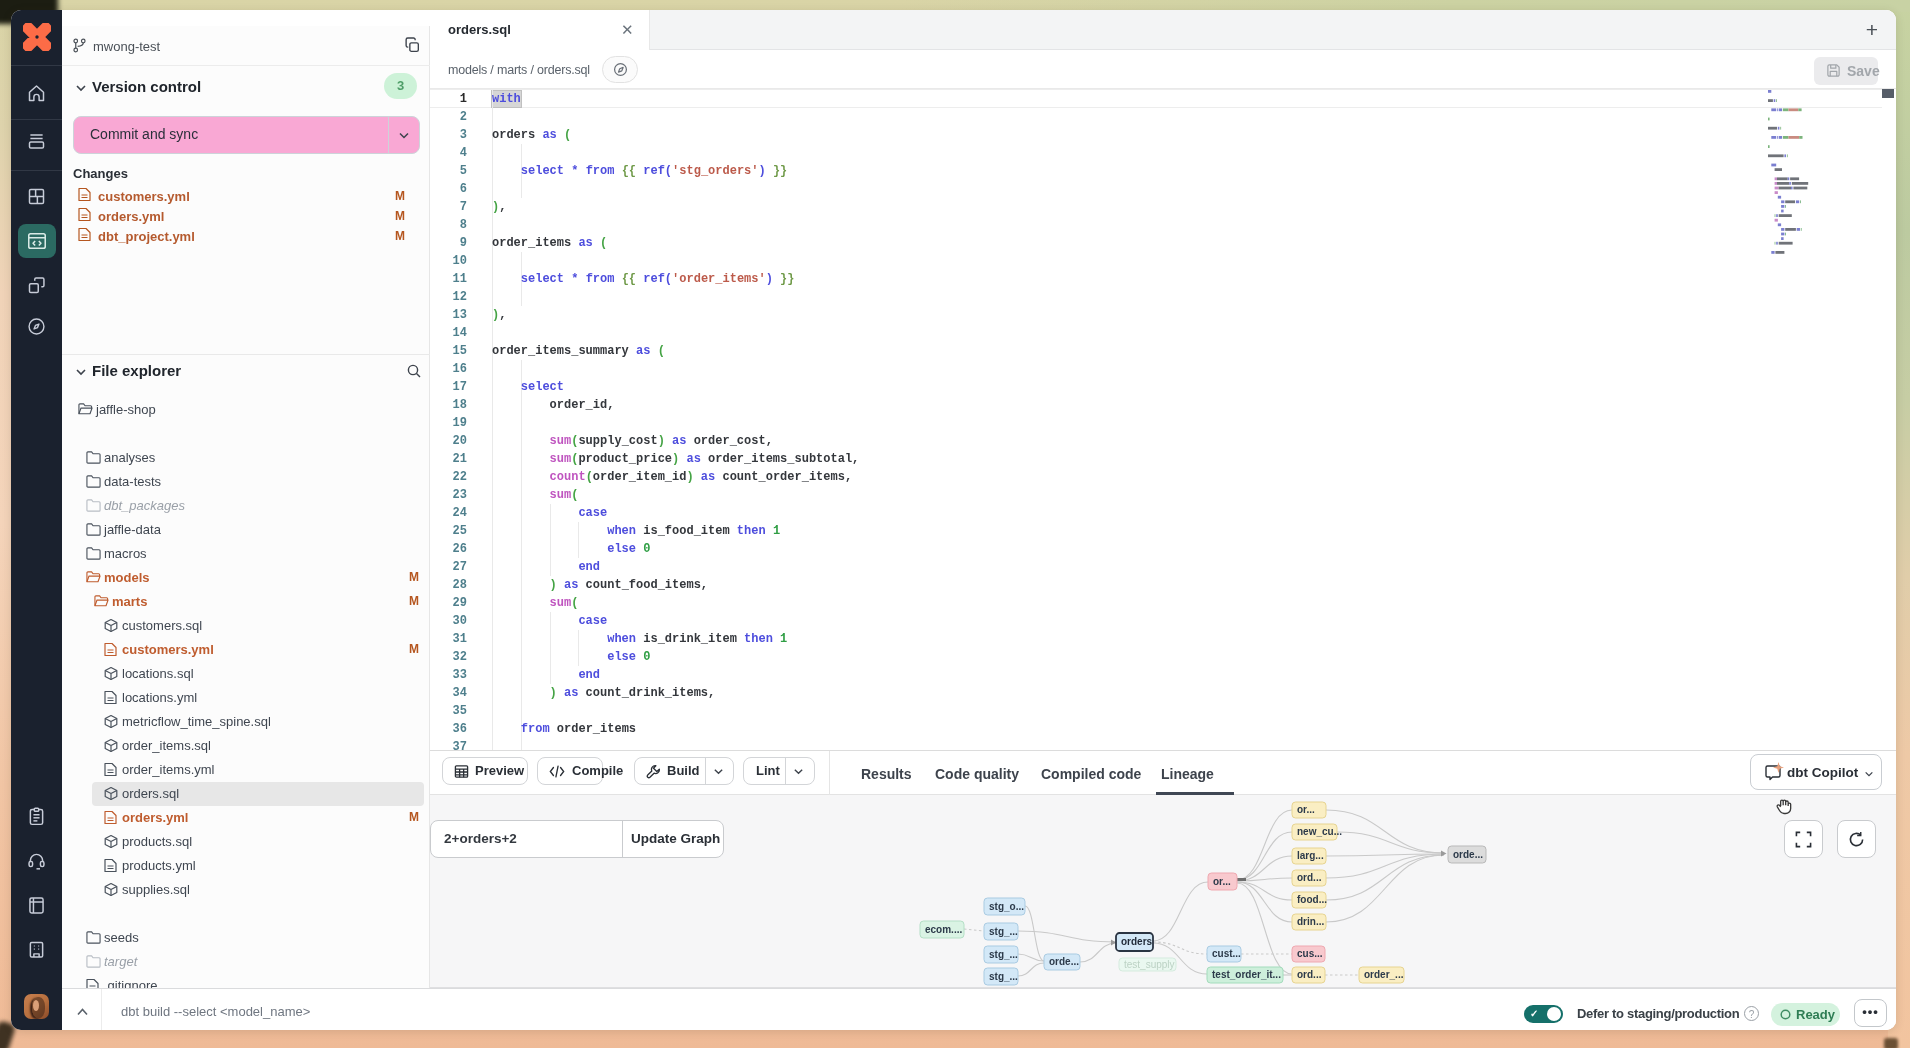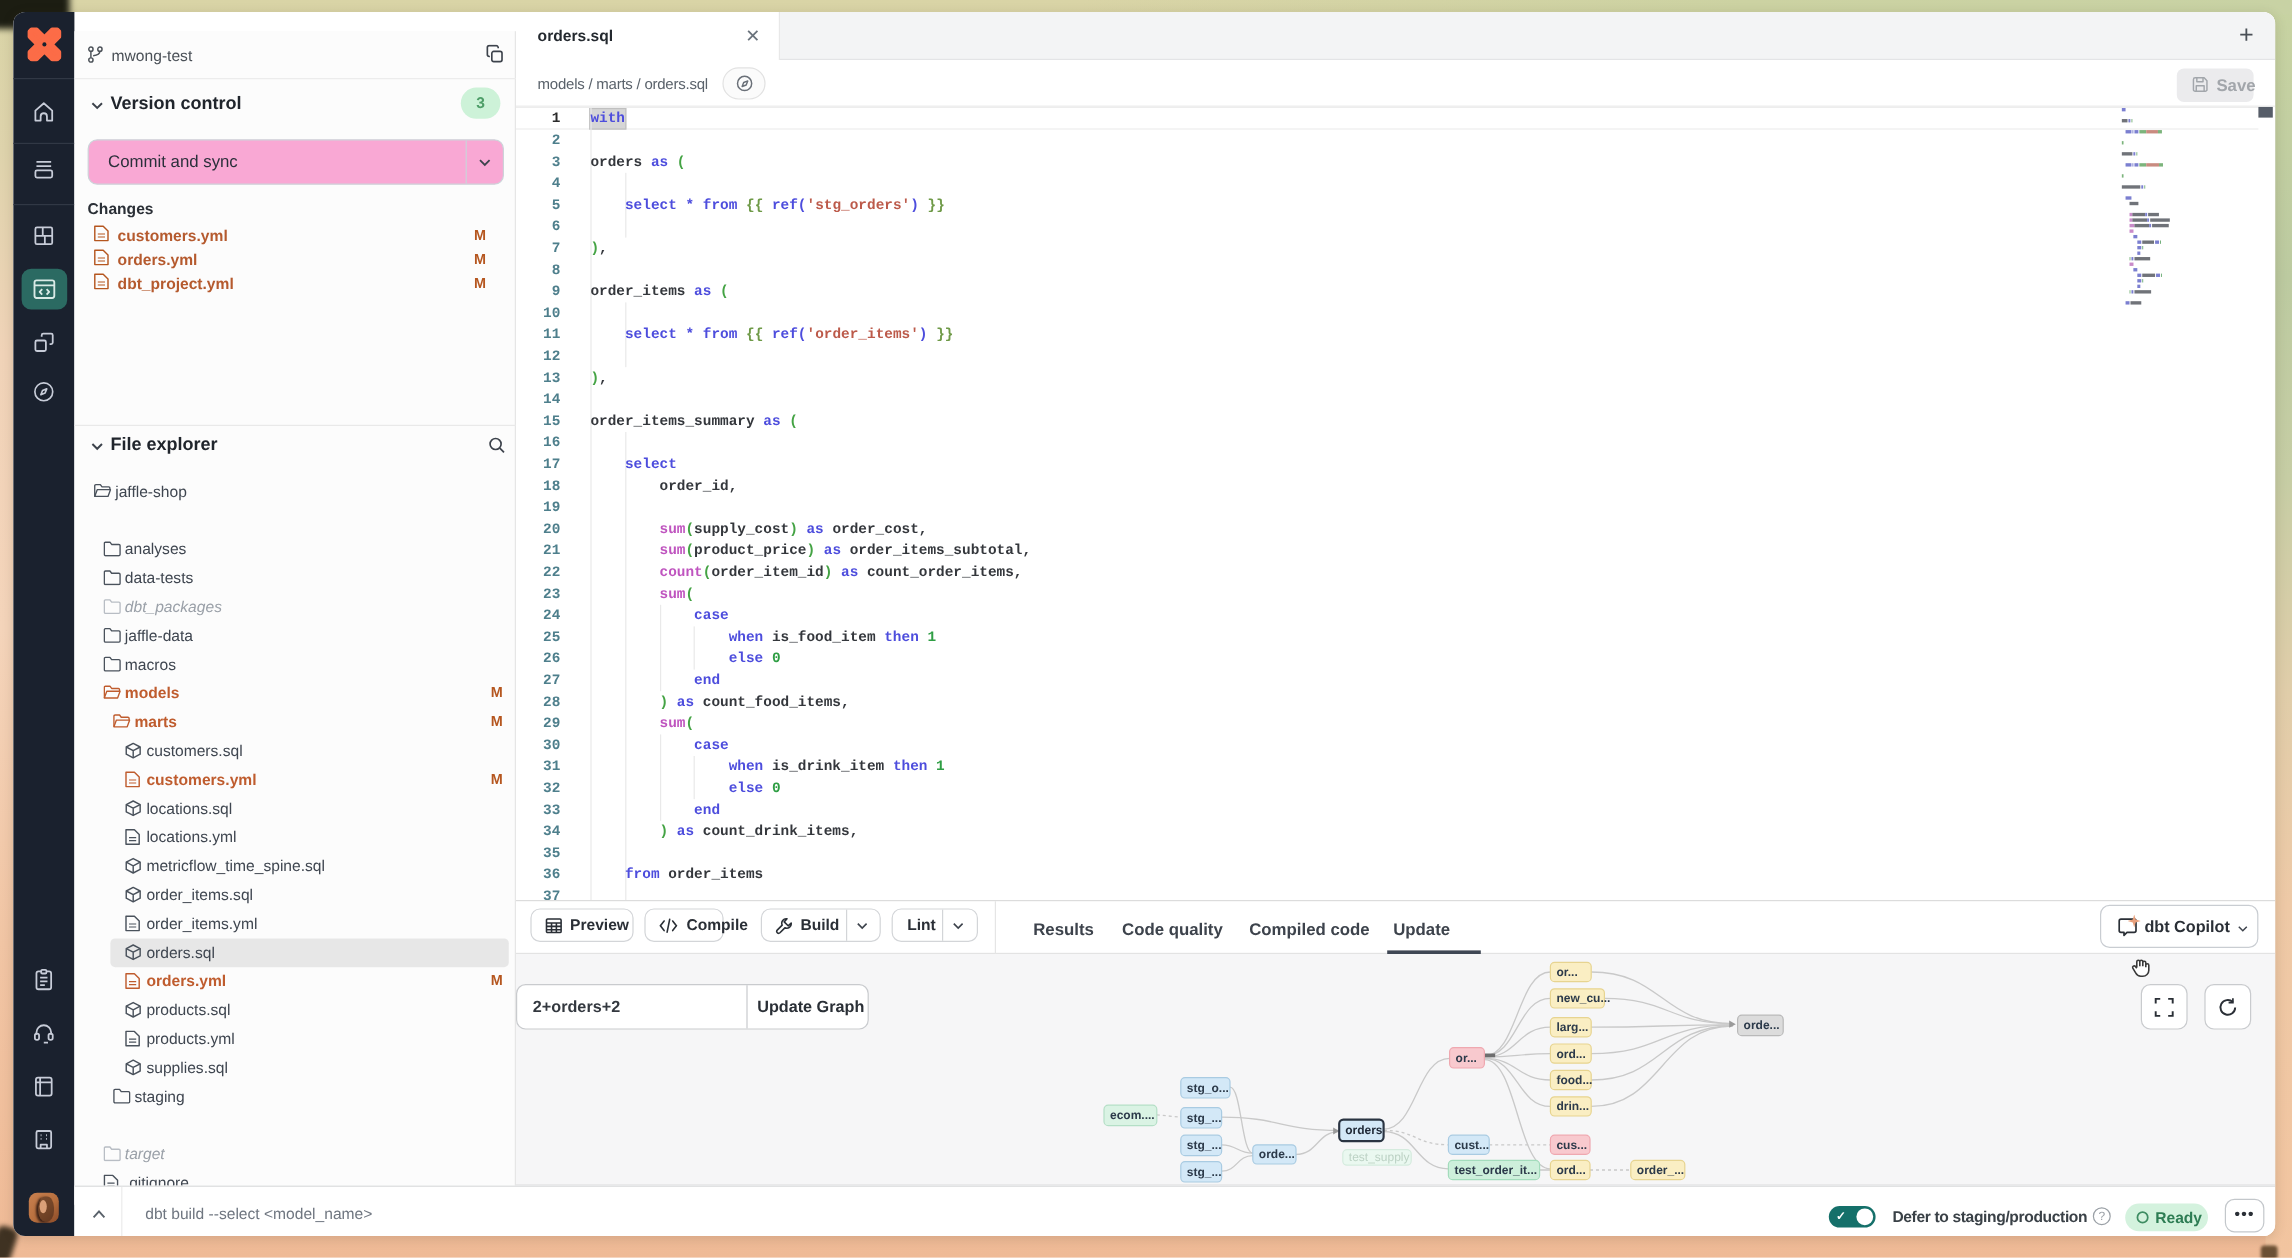--- a/index.html
+++ b/index.html
@@ -375,25 +375,25 @@
         </svg>
         <span class="tx" style="left:60px">products.yml</span>
       </div>
     <div class="tree-row" style="top:852px">
         <svg class="ic" style="left:42px" width="14" height="15" viewBox="0 0 14 15" fill="none" stroke="#4a525c" stroke-width="1.2" stroke-linejoin="round">
           <path d="M7 1.5 L12.8 4.5 V10.5 L7 13.5 L1.2 10.5 V4.5 Z"></path>
           <path d="M1.2 4.5 L7 7.5 L12.8 4.5 M7 7.5 V13.5"></path>
         </svg>
         <span class="tx" style="left:60px">supplies.sql</span>
       </div>
-    <div class="tree-row" style="top:876px">
-        <svg class="ic" style="left:32px" width="15" height="14" viewBox="0 0 16 14" fill="none" stroke="#4a525c" stroke-width="1.2" stroke-linejoin="round">
+    <div class="tree-row" style="top:900px">
+        <svg class="ic" style="left:24px" width="15" height="14" viewBox="0 0 16 14" fill="none" stroke="#4a525c" stroke-width="1.2" stroke-linejoin="round">
           <path d="M1 12.5 V2.5 a1 1 0 0 1 1-1 h4 l1.5 2 h6.5 a1 1 0 0 1 1 1 v8 a1 1 0 0 1-1 1 h-12 a1 1 0 0 1-1-1 Z"></path>
         </svg>
-        <span class="tx" style="left:50px">staging</span>
+        <span class="tx" style="left:42px">seeds</span>
       </div>
     <div class="tree-row" style="top:924px">
         <svg class="ic" style="left:24px" width="15" height="14" viewBox="0 0 16 14" fill="none" stroke="#b8bdc4" stroke-width="1.2" stroke-linejoin="round">
           <path d="M1 12.5 V2.5 a1 1 0 0 1 1-1 h4 l1.5 2 h6.5 a1 1 0 0 1 1 1 v8 a1 1 0 0 1-1 1 h-12 a1 1 0 0 1-1-1 Z"></path>
         </svg>
         <span class="tx dim" style="left:42px">target</span>
       </div>
     <div class="tree-row" style="top:948px">
         <svg class="ic" style="left:24px" width="13" height="15" viewBox="0 0 13 15" fill="none" stroke="#4a525c" stroke-width="1.2" stroke-linejoin="round">
           <path d="M1 1.5 h7 l4 4 v8 h-11 Z"></path>
@@ -608,21 +608,21 @@
           <span style="position:absolute;left:12px;top:5px">Lint</span>
         <div style="position:absolute;left:41px;top:0;width:1px;height:26px;background:#d3d5d8"></div>
         <svg style="position:absolute;left:49px;top:8px" width="11" height="11" viewBox="0 0 12 12" fill="none" stroke="#3d434c" stroke-width="1.5">
             <path d="M2 4 l4 4 4-4"></path>
           </svg>
         </div>
       <div id="vsep"></div>
       <div class="btab" style="left:431px">Results</div>
       <div class="btab" style="left:505px">Code quality</div>
       <div class="btab" style="left:611px">Compiled code</div>
-      <div class="btab" style="left:731px">Update</div>
+      <div class="btab" style="left:731px">Lineage</div>
       <div id="lin-underline"></div>
       <div id="copilotbtn">
         <svg style="position:absolute;left:13px;top:9px" width="18" height="18" viewBox="0 0 18 18" fill="none" stroke="#2a2f36" stroke-width="1.4" stroke-linejoin="round">
             <path d="M2 3.5 a1.5 1.5 0 0 1 1.5-1.5 h11 a1.5 1.5 0 0 1 1.5 1.5 v8 a1.5 1.5 0 0 1-1.5 1.5 h-6 l-2.5 2.5 v-2.5 h-2.5 A1.5 1.5 0 0 1 2 11.5 Z"></path>
           </svg>
         <svg style="position:absolute;left:22px;top:7px" width="11" height="11" viewBox="0 0 12 12" fill="#e8a07c">
             <path d="M6 0 L7.3 4.7 L12 6 L7.3 7.3 L6 12 L4.7 7.3 L0 6 L4.7 4.7 Z"></path>
           </svg>
         <span style="position:absolute;left:36px;top:10px;font-size:13.5px;font-weight:bold;color:#2a2f36;white-space:nowrap">dbt Copilot</span>
         <svg style="position:absolute;left:113px;top:14px" width="10" height="10" viewBox="0 0 12 12" fill="none" stroke="#3d434c" stroke-width="1.5">

